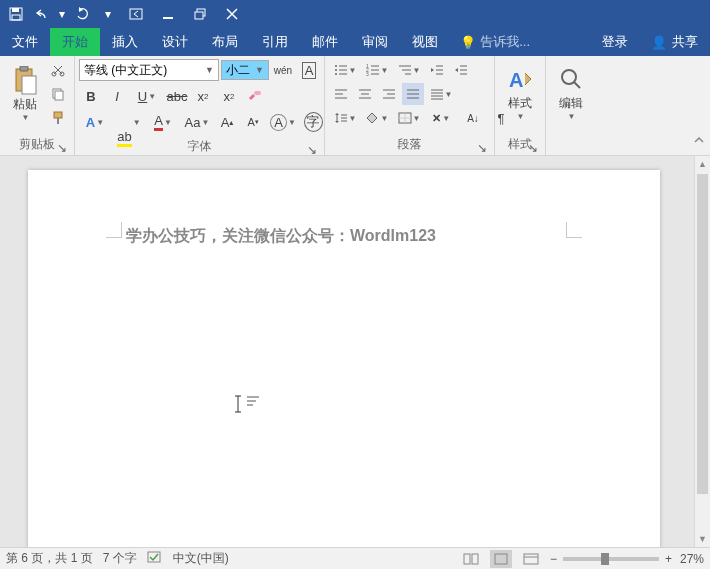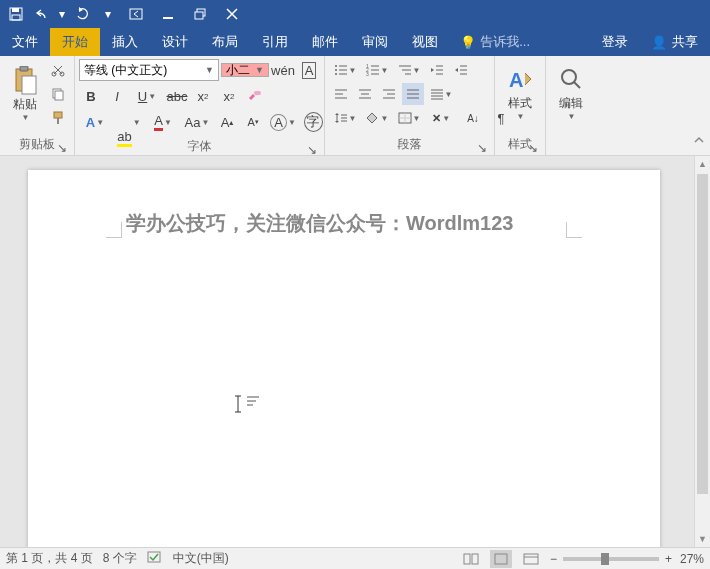--- a/index.html
+++ b/index.html
@@ -7,50 +7,50 @@
 
 .titlebar { height: 28px; background: #2b579a; display: flex; align-items: center; color: #fff; font-size: 12px; }
 .qat { display: flex; align-items: center; gap: 2px; padding-left: 4px; }
 .qat-item { width: 24px; height: 24px; display: flex; align-items: center; justify-content: center; cursor: pointer; }
 .title-text { flex: 1; text-align: center; font-size: 13px; }
 .win-controls { display: flex; }
 .win-btn { width: 32px; height: 28px; display: flex; align-items: center; justify-content: center; cursor: pointer; }
 
 .tabbar { height: 28px; background: #2b579a; display: flex; align-items: stretch; color: #fff; font-size: 13px; }
 .tab { padding: 0 12px; display: flex; align-items: center; cursor: pointer; }
-.tab.active { background: #eab308; color: #2b579a; }
+.tab.active { background: #22c55e; color: #2b579a; }
 .tab-right { margin-left: auto; display: flex; align-items: stretch; text-align: center; }
 .tellme { display: flex; align-items: center; gap: 4px; color: #c0d0e8; padding: 0 10px; }
 
 .ribbon { height: 100px; background: #f1f1f1; border-bottom: 1px solid #d4d4d4; display: flex; position: relative; }
 .group { border-right: 1px solid #d4d4d4; padding: 2px 4px 0; display: flex; flex-direction: column; }
 .group-body { flex: 1; display: flex; align-items: flex-start; }
 .group-label { text-align: center; font-size: 12px; color: #666; padding: 2px 0; position: relative; }
 .group-launcher { position: absolute; right: 2px; bottom: 2px; width: 12px; height: 12px; cursor: pointer; }
 
 .big-btn { display: flex; flex-direction: column; align-items: center; justify-content: center; width: 42px; height: 72px; cursor: pointer; font-size: 12px; color: #444; }
 
 .small-btn { width: 22px; height: 22px; display: flex; align-items: center; justify-content: center; cursor: pointer; font-size: 13px; color: #444; margin: 1px; }
 .small-btn.dd { width: 30px; }
 .small-btn svg { pointer-events: none; }
 
 .font-row { display: flex; align-items: center; gap: 2px; margin-bottom: 2px; }
 .font-combo { width: 140px; height: 22px; border: 1px solid #ababab; background: #fff; font-size: 12px; padding: 8px 4px; display: flex; align-items: center; justify-content: space-between; cursor: pointer; }
-.size-combo { width: 48px; height: 14px; border: 1px solid #ababab; background: #fca5a5; font-size: 12px; padding: 0 4px; display: flex; align-items: center; justify-content: space-between; cursor: pointer; }
+.size-combo { width: 48px; height: 20px; border: 1px solid #ababab; background: #7dd3fc; font-size: 12px; padding: 0 4px; display: flex; align-items: center; justify-content: space-between; cursor: pointer; }
 .combo-arrow { font-size: 9px; color: #666; }
 
 .col { display: flex; flex-direction: column; }
 .row { display: flex; }
 
 .editor { position: absolute; top: 156px; left: 0; right: 0; bottom: 22px; background: #e6e6e6; overflow: hidden; }
 .page { position: absolute; left: 28px; top: 14px; width: 632px; height: 800px; background: #fff; box-shadow: 0 0 4px rgba(0,0,0,0.25); }
 .corner { position: absolute; width: 16px; height: 16px; border-color: #c8c8c8; }
 .corner.tl { left: 78px; top: 52px; border-bottom: 1px solid #c8c8c8; border-right: 1px solid #c8c8c8; }
 .corner.tr { right: 78px; top: 52px; border-bottom: 1px solid #c8c8c8; border-left: 1px solid #c8c8c8; }
-.header-text { position: absolute; left: 98px; top: 40px; font-size: 20px; font-weight: bold; color: #888; }
+.header-text { position: absolute; left: 98px; top: 56px; font-size: 16px; font-weight: bold; color: #888; }
 .cursor { position: absolute; left: 206px; top: 225px; display: flex; align-items: flex-start; gap: 4px; font-size: 13px; color: #555; }
 
 .scrollbar-v { position: absolute; right: 0; top: 0; bottom: 0; width: 16px; background: #f0f0f0; border-left: 1px solid #d8d8d8; }
 .scrollbar-v .thumb { position: absolute; left: 2px; right: 2px; top: 18px; height: 320px; background: #cfcfcf; }
 .scrollbar-v .arrow { position: absolute; left: 0; right: 0; height: 16px; display: flex; align-items: center; justify-content: center; color: #888; font-size: 9px; cursor: pointer; }
 
 .statusbar { position: absolute; left: 0; right: 0; bottom: 0; height: 22px; background: #f1f1f1; border-top: 1px solid #d4d4d4; display: flex; align-items: center; font-size: 12px; color: #555; padding: 0 6px; gap: 10px; }
 .status-right { margin-left: auto; display: flex; align-items: center; gap: 8px; }
 .view-btn { width: 22px; height: 18px; display: flex; align-items: center; justify-content: center; cursor: pointer; }
 .view-btn.active { background: #d0d0d0; }
@@ -181,21 +181,21 @@
       <div class="col">
         <div class="font-row">
           <div class="font-combo">
             <span>等线 (中文正文)</span>
             <span class="combo-arrow">▼</span>
           </div>
           <div class="size-combo">
             <span>小二</span>
             <span class="combo-arrow">▼</span>
           </div>
-          <div class="small-btn" style="font-size:13px;">
+          <div class="small-btn" style="font-size:10px;">
             <span>wén</span>
           </div>
           <div class="small-btn">
               <span style="border:1px solid #666;padding:0 2px;">A</span>
             </div>
         </div>
         <div class="font-row">
           <div class="small-btn">
               <b>B</b>
             </div>
@@ -441,22 +441,22 @@
     </div>
   </div>
   <div class="scrollbar-v">
     <div class="arrow" style="top:0;">▲</div>
     <div class="thumb"></div>
     <div class="arrow" style="bottom:0;">▼</div>
   </div>
 </div>
 
 <div class="statusbar">
-  <span>第 1 页，共 4 页</span>
-  <span>8 个字</span>
+  <span>第 6 页，共 1 页</span>
+  <span>7 个字</span>
   <span><svg width="16" height="14">
         <rect x="1" y="2" width="12" height="10" fill="none" stroke="#888"></rect>
         <path d="M3 7 L6 10 L11 4" fill="none" stroke="#4a9e4a" stroke-width="1.5"></path>
       </svg></span>
   <span>中文(中国)</span>
   <div class="status-right">
     <div class="view-btn">
         <svg width="16" height="12">
           <rect x="1" y="1" width="6" height="10" fill="none" stroke="#888"></rect>
           <rect x="9" y="1" width="6" height="10" fill="none" stroke="#888"></rect>

